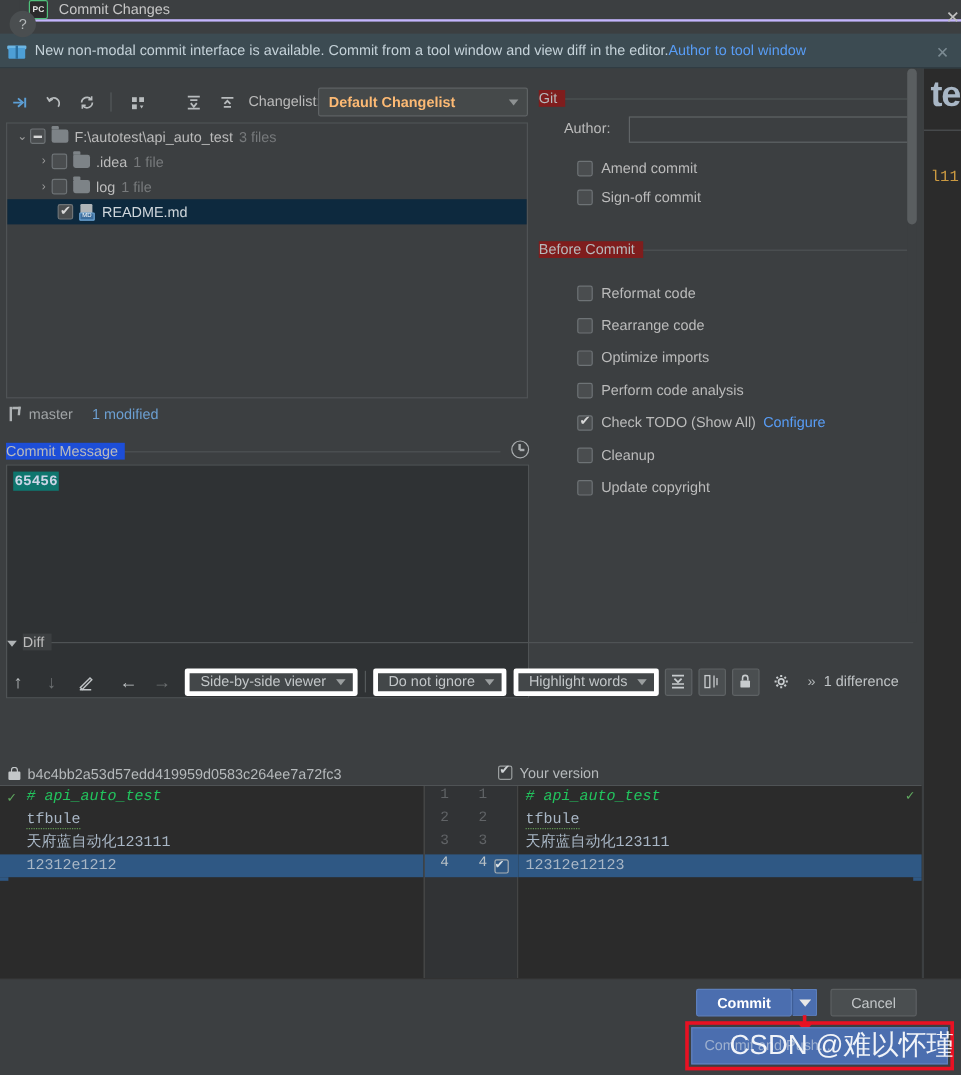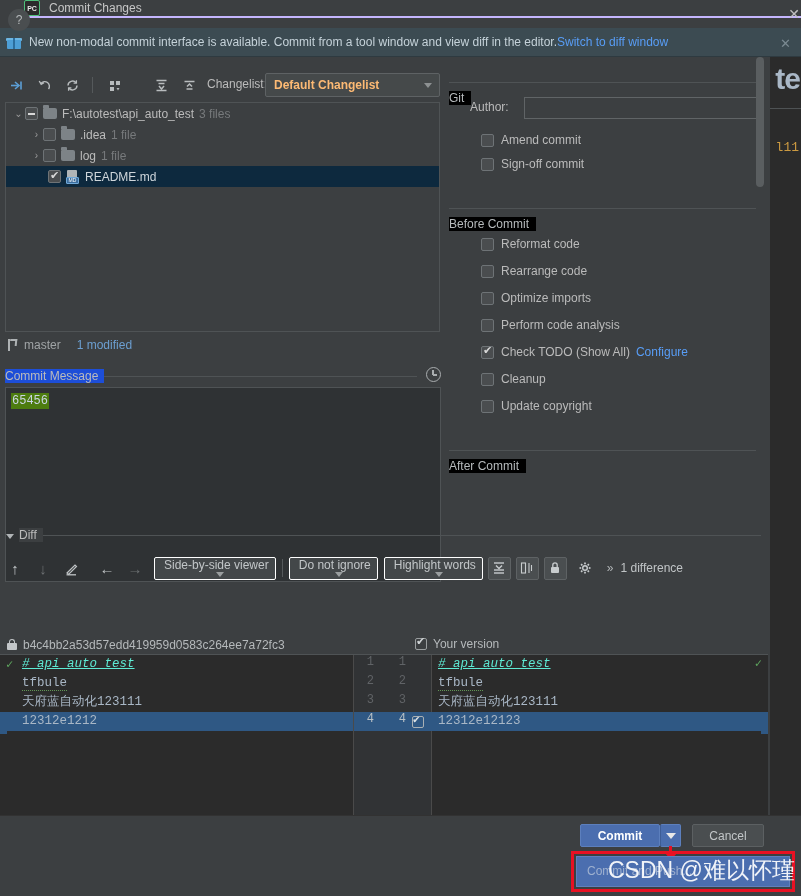--- a/index.html
+++ b/index.html
@@ -233,36 +233,37 @@
     width: 4px; height: 1.5px; background: #a9adaf;
   }
 
   .cm-box {
     position: absolute; left: 5px; top: 330px; width: 436px; height: 195px;
     background: #2f3234; border: 1px solid #4f5355;
   }
   .cm-text {
     display: inline-block;
     margin: 5px 0 0 5px; padding: 0 1px;
-    background: #4d7c0f; color: #cbd5e6;
+    background: #0f766e; color: #cbd5e6;
     font-family: "Liberation Mono", monospace; font-size: 12px;
     line-height: 16px;
+    font-weight: bold;
   }
 
   
   .right-col {
     position: absolute; left: 446px; top: 0; width: 322px; height: 462px;
     overflow: hidden;
   }
   .grp {
     position: absolute; left: 3px; width: 307px; height: 14px;
   }
   .grp-label {
-    position: absolute; left: 0; top: 16px; font-size: 12px; color: #b6babc;
-    background: #000000; padding-right: 7px; z-index: 2;
+    position: absolute; left: 0; top: 0; font-size: 12px; color: #b6babc;
+    background: #7f1d1d; padding-right: 7px; z-index: 2;
   }
   .grp-line {
     position: absolute; left: 0; right: 0; top: 7px; height: 1px;
     background: #4f5355;
   }
   .author-row {
     position: absolute; left: 24px; top: 43px;
     display: flex; align-items: center;
   }
   .author-label { font-size: 12px; color: #bbbbbb; }
@@ -317,23 +318,23 @@
     display: flex; align-items: center;
   }
   .dtb-icon {
     width: 26px; height: 26px; margin-left: 2px;
     display: flex; align-items: center; justify-content: center;
     color: #c0c4c6; font-size: 15px;
   }
   .dtb-icon.dim { color: #6c7072; }
   .dtb-sep { width: 1px; height: 18px; background: #55595b; margin: 0 6px; }
   .dtb-combo {
-    height: 23px; border: 1px solid #ffffff; background: #434749;
+    height: 23px; border: 4px solid #ffffff; background: #434749;
     border-radius: 2px; display: flex; align-items: center;
-    padding: 0 6px 0 9px; margin-left: 6px; font-size: 12px; color: #c2c6c8; flex-direction: column;
+    padding: 0 6px 0 9px; margin-left: 6px; font-size: 12px; color: #c2c6c8;
   }
   .dtb-combo .arr {
     margin-left: 8px; width: 0; height: 0;
     border-left: 4px solid transparent; border-right: 4px solid transparent;
     border-top: 5px solid #9a9e9f;
   }
   .dtb-sq {
     width: 23px; height: 23px; margin-left: 5px;
     border: 1px solid #5e6264; background: #4a4e50; border-radius: 2px;
     display: flex; align-items: center; justify-content: center;
@@ -383,21 +384,21 @@
     background: #313335; border-left: 1px solid #4a4a4a; border-right: 1px solid #4a4a4a;
   }
   .diff-right {
     position: absolute; left: 432px; top: 0; width: 336px; height: 218px;
     background: #2b2b2b;
   }
   .dline { height: 19px; line-height: 19px; white-space: nowrap; }
   .dline.hl { background: #2f5884; }
   .diff-left .dline { padding-left: 22px; }
   .diff-right .dline { padding-left: 6px; }
-  .c-comment { color: #5eead4; font-style: italic; text-decoration: underline; }
+  .c-comment { color: #22c55e; font-style: italic; }
   .c-plain { color: #a9b7c6; }
   .c-typo { color: #a9b7c6; border-bottom: 1px dotted #629755; }
   .dl-check {
     position: absolute; left: 6px; top: 1px; color: #5fa85f; font-size: 12px;
   }
   .dr-check {
     position: absolute; right: 6px; top: 0px; color: #5fa85f; font-size: 12px;
   }
   .gut-num-l {
     position: absolute; width: 20px; text-align: right;
@@ -511,21 +512,21 @@
     <div class="title-close">✕</div>
   </div>
 
   <div class="notif">
     <div class="gift-icon">
       <div class="lid"></div>
         <div class="box"></div>
         <div class="rib"></div>
     </div>
     <div class="notif-text">New non-modal commit interface is available. Commit from a tool window and view diff in the editor.</div>
-    <div class="notif-link">Switch to diff window</div>
+    <div class="notif-link">Author to tool window</div>
     <div class="notif-close">✕</div>
   </div>
 
   <div class="main">
 
     <div class="left-col">
 
       <div class="cl-toolbar">
         <div class="tb-btn">
           <svg width="15" height="15" viewBox="0 0 15 15">
@@ -679,24 +680,20 @@
       </div>
       <div class="chk-row" style="top:311px;">
         <span class="chk"></span>
         <span>Cleanup</span>
       </div>
       <div class="chk-row" style="top:338px;">
         <span class="chk"></span>
         <span>Update copyright</span>
       </div>
 
-      <div class="grp" style="top:386px;">
-        <span class="grp-label">After Commit</span>
-        <span class="grp-line"></span>
-      </div>
 
       <div class="rc-scrollbar"></div>
       <div class="rc-thumb"></div>
     </div>
 
     <div class="diff-sect-hdr">
       <span class="diff-arrow"></span>
       <span class="diff-sect-label">Diff</span>
       <span class="diff-sect-line"></span>
     </div>

